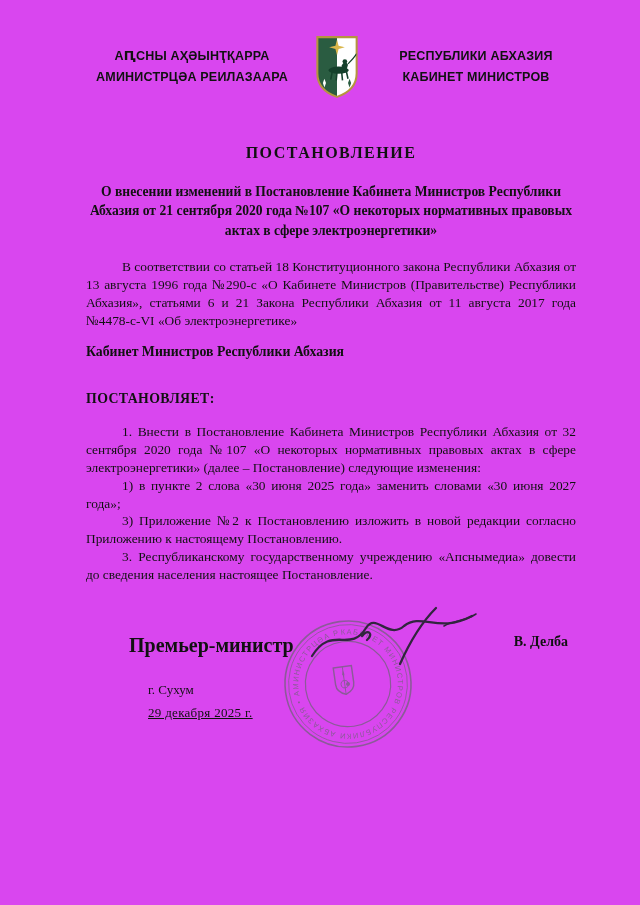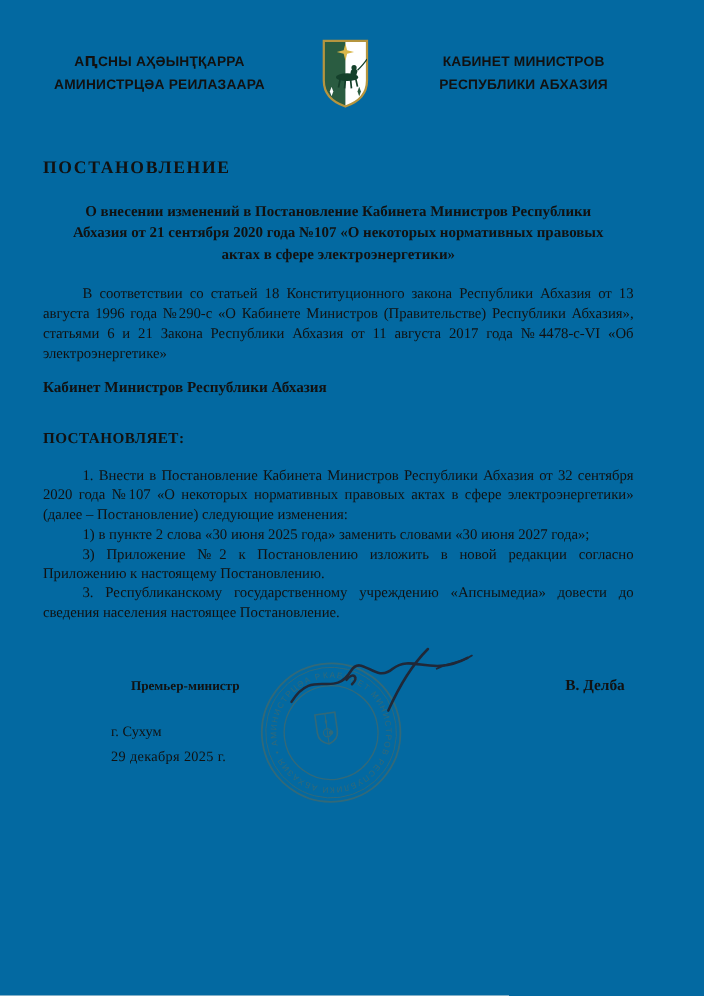--- a/index.html
+++ b/index.html
@@ -1,61 +1,61 @@
 <!DOCTYPE html>
 <html><head>
 <meta charset="utf-8">
 <style>
   html,body{margin:0;padding:0;background:#e8e8e8;}
   .page{
     position:relative;
     width:640px;height:905px;
     margin:0 auto;
-    background:#0369a1;
+    background:#d946ef;
     box-sizing:border-box;
-    padding:34px 64px 28px 39px;
+    padding:34px 64px 28px 86px;
     overflow:hidden;
     color:#111;
     font-family:"Liberation Serif","DejaVu Serif",serif;
   }
   
   .letterhead{
     display:flex;align-items:center;justify-content:space-between;
     font-family:"Liberation Sans","DejaVu Sans",sans-serif;
     font-weight:bold;font-size:12.5px;line-height:1.65;
   }
   .lh-left{width:212px;text-align:center;letter-spacing:.2px;}
   .lh-right{width:200px;text-align:center;letter-spacing:.2px;}
   .lh-emblem{width:48px;height:66px;flex:0 0 auto;margin:0 6px;}
   
   .doc-title{
-    margin:44px 0 0 0;text-align:left;
+    margin:44px 0 0 0;text-align:center;
     font-size:16px;font-weight:bold;letter-spacing:1.5px;
   }
   .doc-subject{
     margin:20px auto 0 auto;max-width:492px;text-align:center;
     font-size:13.6px;font-weight:bold;line-height:1.42;
   }
   
   .preamble,.body-par{
     margin:0;font-size:13.4px;line-height:1.34;
     text-align:justify;text-indent:36px;
   }
   .preamble{margin-top:18px;}
   .center-bold{margin:14px 0 0 0;text-align:left;font-size:13.8px;font-weight:bold;}
   .resolves{margin-top:31px;letter-spacing:.4px;}
   .body-block{margin-top:16px;}
   
   .sign-area{position:relative;margin-top:50px;height:185px;}
   .sign-row{display:flex;justify-content:space-between;align-items:flex-start;}
-  .premier{margin-left:80px;font-size:12px;font-weight:bold;}
+  .premier{margin-left:43px;font-size:20px;font-weight:bold;}
   .signer-name{margin-right:8px;font-size:14px;font-weight:bold;}
   .sign-details{margin:26px 0 1px 62px;font-size:13px;line-height:1.0;}
   .sign-details div{margin-bottom:10px;}
-  .detail-date{letter-spacing:.3px;}
+  .detail-date{letter-spacing:.3px;text-decoration:underline;}
   .stamp-wrap{
     position:absolute;left:196px;top:-16px;width:132px;height:132px;
     transform:rotate(-8deg);opacity:.58;z-index:1;pointer-events:none;
   }
   .signature-wrap{
     position:absolute;left:218px;top:-30px;width:190px;height:66px;
     z-index:2;pointer-events:none;
   }
 </style>
 </head>
@@ -86,22 +86,22 @@
           <circle cx="40" cy="35" r="3" fill="#14402b"></circle>
           <path d="M36 40 C38 35 42 35 44 39 L42 46 L36 46 Z" fill="#14402b"></path>
           <path d="M44 38 C48 34 52 30 55 25" stroke="#14402b" stroke-width="1.5" fill="none"></path>
         </g>
         <path d="M14 57 L16 62.5 L14 68 L12 62.5 Z" fill="#ffffff"></path>
         <path d="M46 57 L48 62.5 L46 68 L44 62.5 Z" fill="#2a5c41"></path>
       </svg>
     </div>
 
     <div class="lh-right">
+      <div>РЕСПУБЛИКИ АБХАЗИЯ</div>
       <div>КАБИНЕТ МИНИСТРОВ</div>
-      <div>РЕСПУБЛИКИ АБХАЗИЯ</div>
     </div>
   </header>
 
   <h1 class="doc-title">ПОСТАНОВЛЕНИЕ</h1>
 
   <p class="doc-subject">О внесении изменений в Постановление Кабинета Министров Республики Абхазия от 21 сентября 2020 года №107 «О некоторых нормативных правовых актах в сфере электроэнергетики»</p>
 
   <p class="preamble">В соответствии со статьей 18 Конституционного закона Республики Абхазия от 13 августа 1996 года №290-с «О Кабинете Министров (Правительстве) Республики Абхазия», статьями 6 и 21 Закона Республики Абхазия от 11 августа 2017 года №4478-с-VI «Об электроэнергетике»</p>
 
   <p class="center-bold">Кабинет Министров Республики Абхазия</p>

